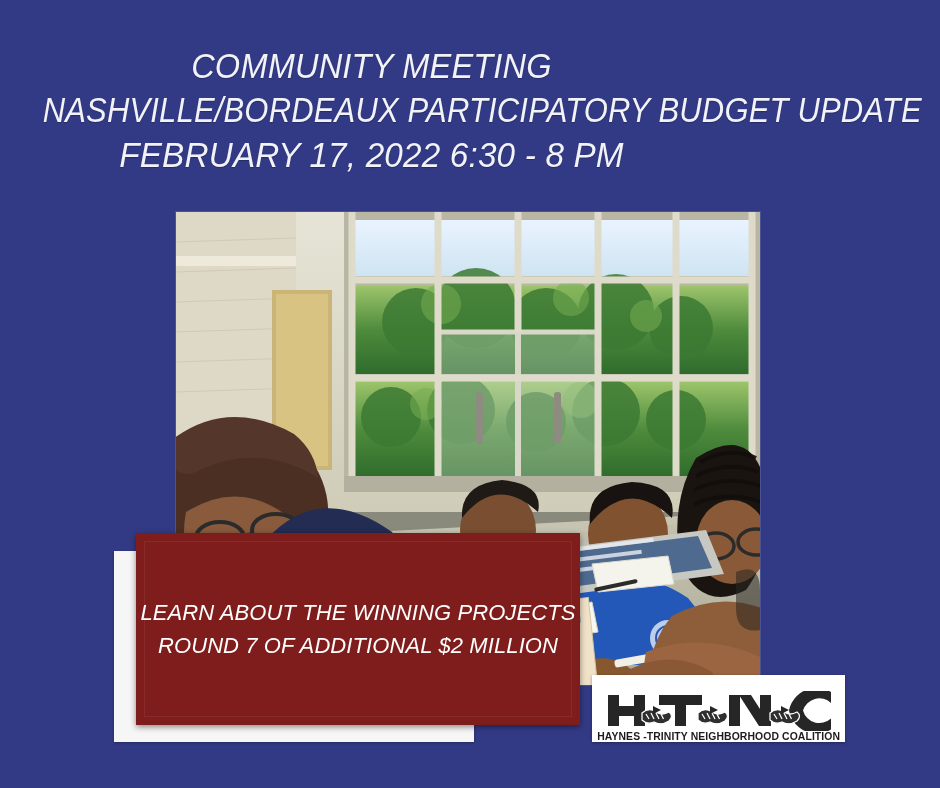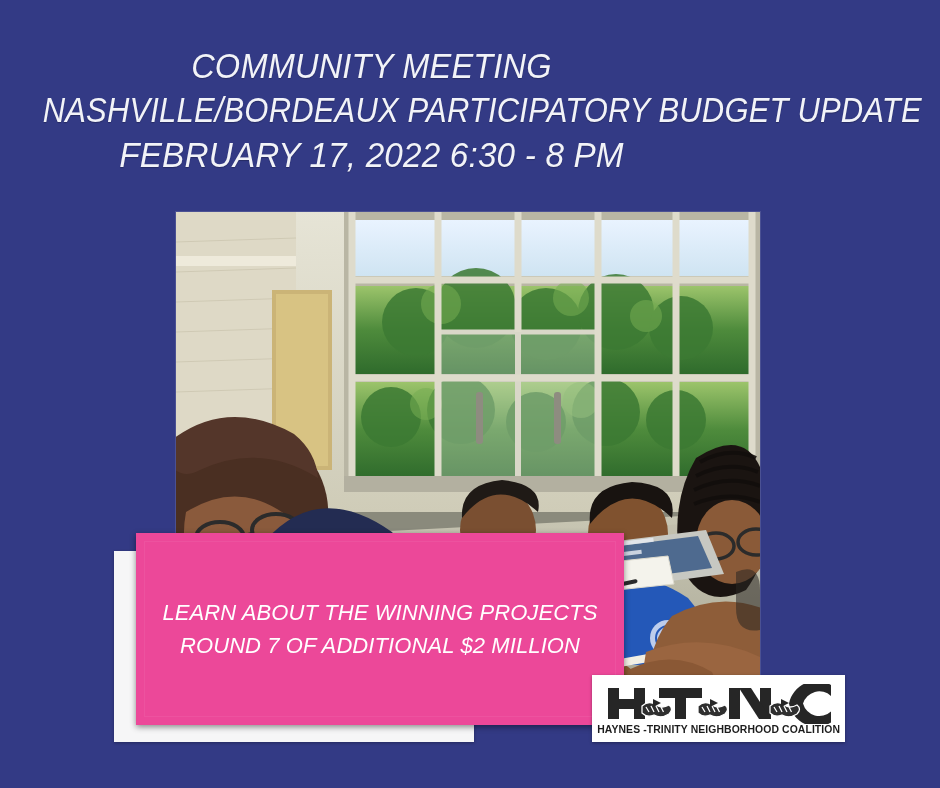--- a/index.html
+++ b/index.html
@@ -33,43 +33,43 @@
 
   
   .white-card{
     position:absolute;left:114px;top:551px;width:360px;height:191px;
     background:#f6f6f7;
     box-shadow:0 1px 3px rgba(0,0,0,.3);
   }
 
   
   .caption-box{
-    position:absolute;left:136px;top:533px;width:488px;height:192px;
-    background:#ec4899;
+    position:absolute;left:136px;top:533px;width:444px;height:192px;
+    background:#7f1d1d;
     box-shadow:0 2px 6px rgba(0,0,0,.45);
     display:flex;align-items:center;justify-content:center;
   }
   .caption-box::before{
     content:"";position:absolute;left:8px;top:8px;right:8px;bottom:8px;
     border:1px solid rgba(255,255,255,.06);pointer-events:none;
   }
   .caption-text{
     position:relative;
     text-align:center;color:#ffffff;font-style:italic;
     font-size:22px;line-height:33px;letter-spacing:.1px;
     padding:0 14px;
   }
   .caption-text span{display:block;white-space:nowrap;}
 
   
   .logo-plate{
     position:absolute;left:592px;top:675px;width:253px;height:67px;
     background:#ffffff;
     box-shadow:0 1px 3px rgba(0,0,0,.35);
-    display:flex;flex-direction:column;align-items:center;justify-content:center;
+    display:flex;flex-direction:column;align-items:center;justify-content:flex-end;
   }
   .logo-mark{width:228px;height:40px;display:block;margin-top:2px;}
   .logo-sub{
     font-size:10.5px;font-weight:700;color:#1c1c1c;
     letter-spacing:.1px;white-space:nowrap;margin-top:-1px;
     transform:scaleX(.99);font-family:"Liberation Sans",sans-serif;
   }
 </style>
 </head>
 <body>

